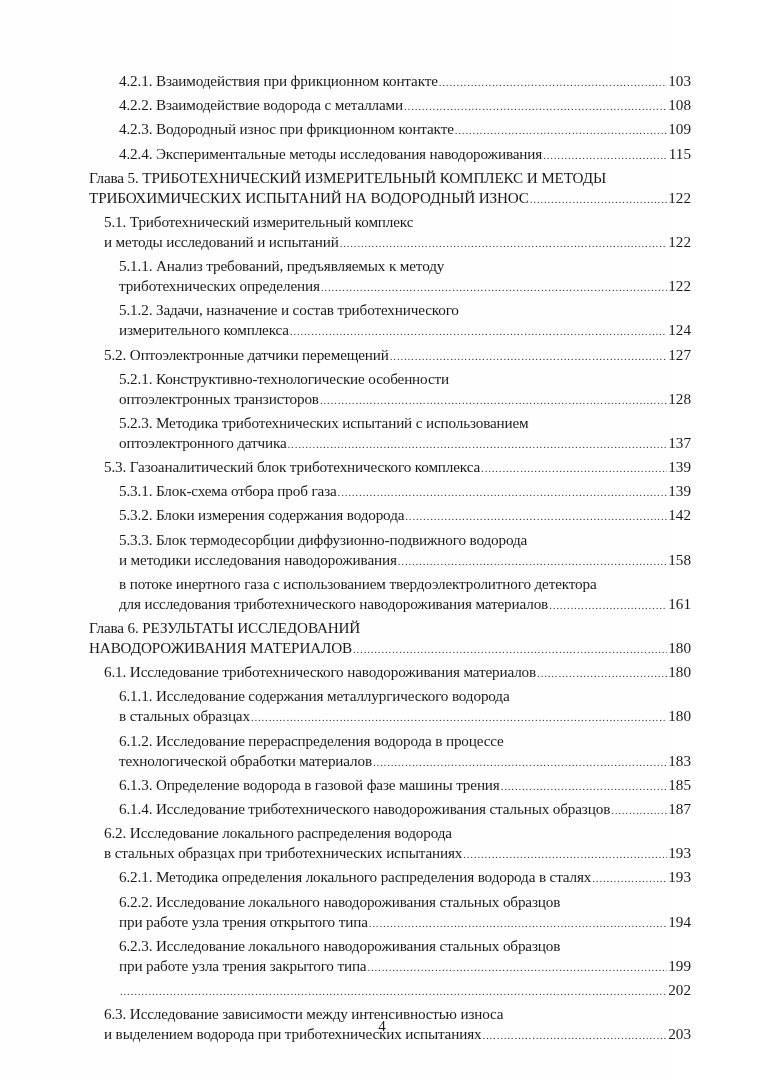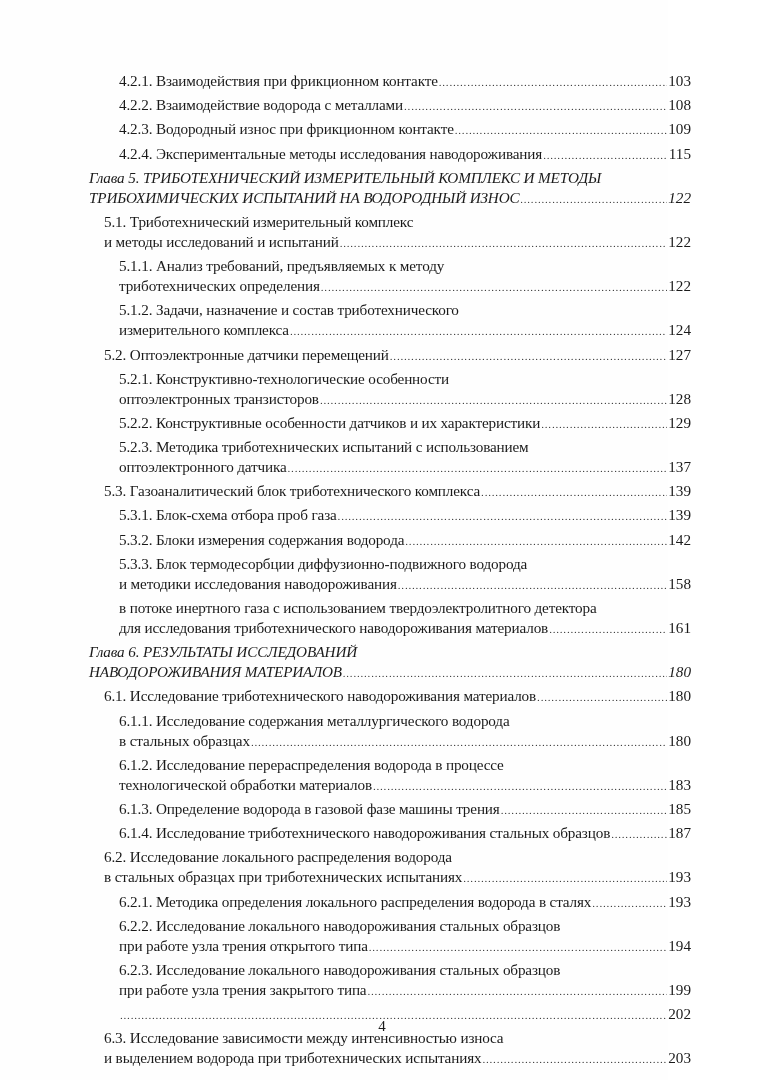--- a/index.html
+++ b/index.html
@@ -3,21 +3,21 @@
 <meta charset="utf-8">
 <style>
   html, body { margin: 0; padding: 0; background: #ffffff; }
   body {
     width: 764px; height: 1080px; position: relative; overflow: hidden;
     font-family: "Liberation Serif", serif; color: #1a1a1a;
   }
   .page { position: absolute; left: 0; top: 0; width: 668px; height: 1080px; background: #fefefe; }
   .toc { position: absolute; left: 89px; top: 71px; width: 602px; font-size: 15.2px; line-height: 20px; }
   .entry { position: relative; margin-bottom: 3.2px; }
-  .entry.l0 { padding-left: 0; font-style: italic; }
+  .entry.l0 { padding-left: 0; }
   .entry.l1 { padding-left: 15px; }
   .entry.l2 { padding-left: 30px; }
   .line { display: block; white-space: nowrap; letter-spacing: -0.15px; }
   .last { display: flex; align-items: baseline; }
   .last .txt { white-space: nowrap; flex: 0 0 auto; letter-spacing: -0.15px; }
   .dots {
     flex: 1 1 auto; overflow: hidden; white-space: nowrap; margin: 0 1px;
     color: #333; letter-spacing: 0.8px; font-size: 11px;
   }
   .dots::after { content: "...................................................................................................................................................................................................................................."; }
@@ -98,27 +98,20 @@
       </div>
       <div class="entry l2">
         <span class="line">5.2.1. Конструктивно-технологические особенности</span>
         <div class="last">
           <span class="txt">оптоэлектронных транзисторов</span>
           <span class="dots"></span>
           <span class="pg">128</span>
         </div>
       </div>
       <div class="entry l2">
-        <div class="last">
-          <span class="txt">5.2.2. Конструктивные особенности датчиков и их характеристики</span>
-          <span class="dots"></span>
-          <span class="pg">129</span>
-        </div>
-      </div>
-      <div class="entry l2">
         <span class="line">5.2.3. Методика триботехнических испытаний с использованием</span>
         <div class="last">
           <span class="txt">оптоэлектронного датчика</span>
           <span class="dots"></span>
           <span class="pg">137</span>
         </div>
       </div>
       <div class="entry l1">
         <div class="last">
           <span class="txt">5.3. Газоаналитический блок триботехнического комплекса</span>

